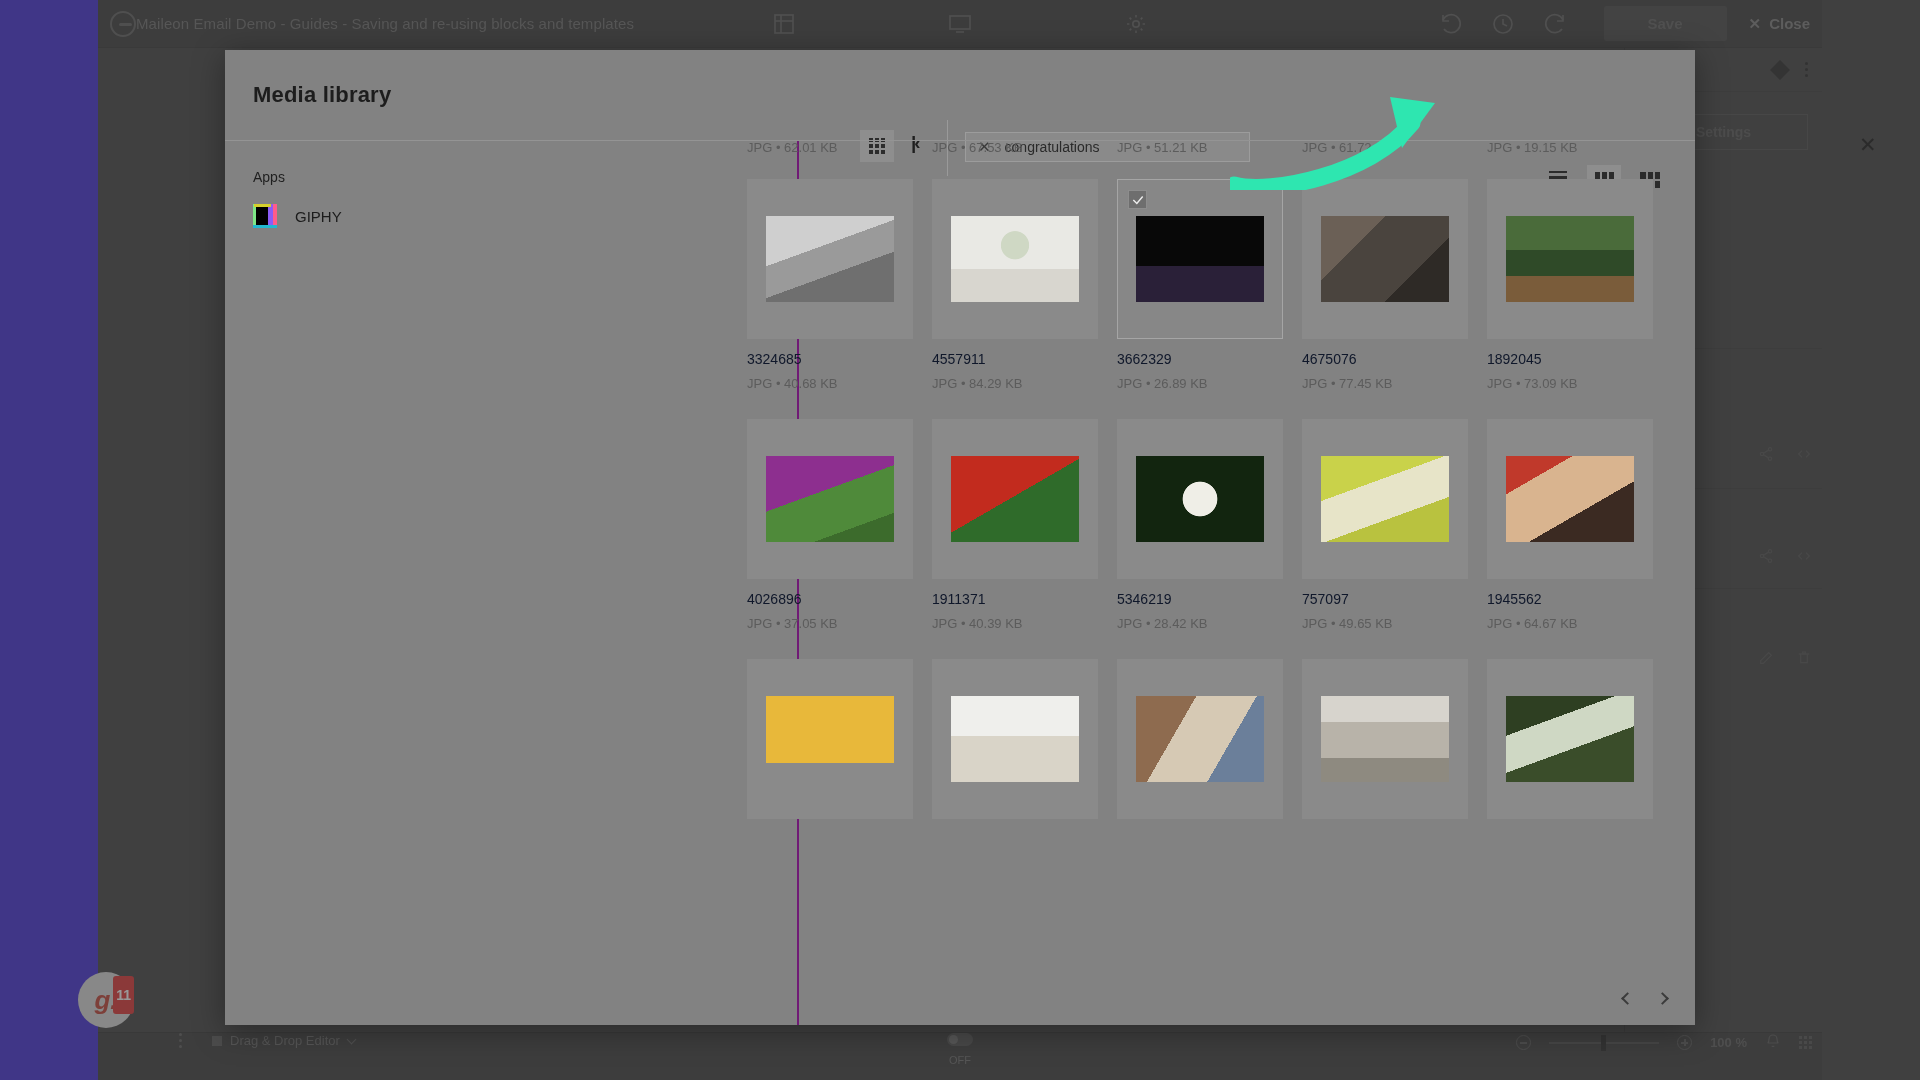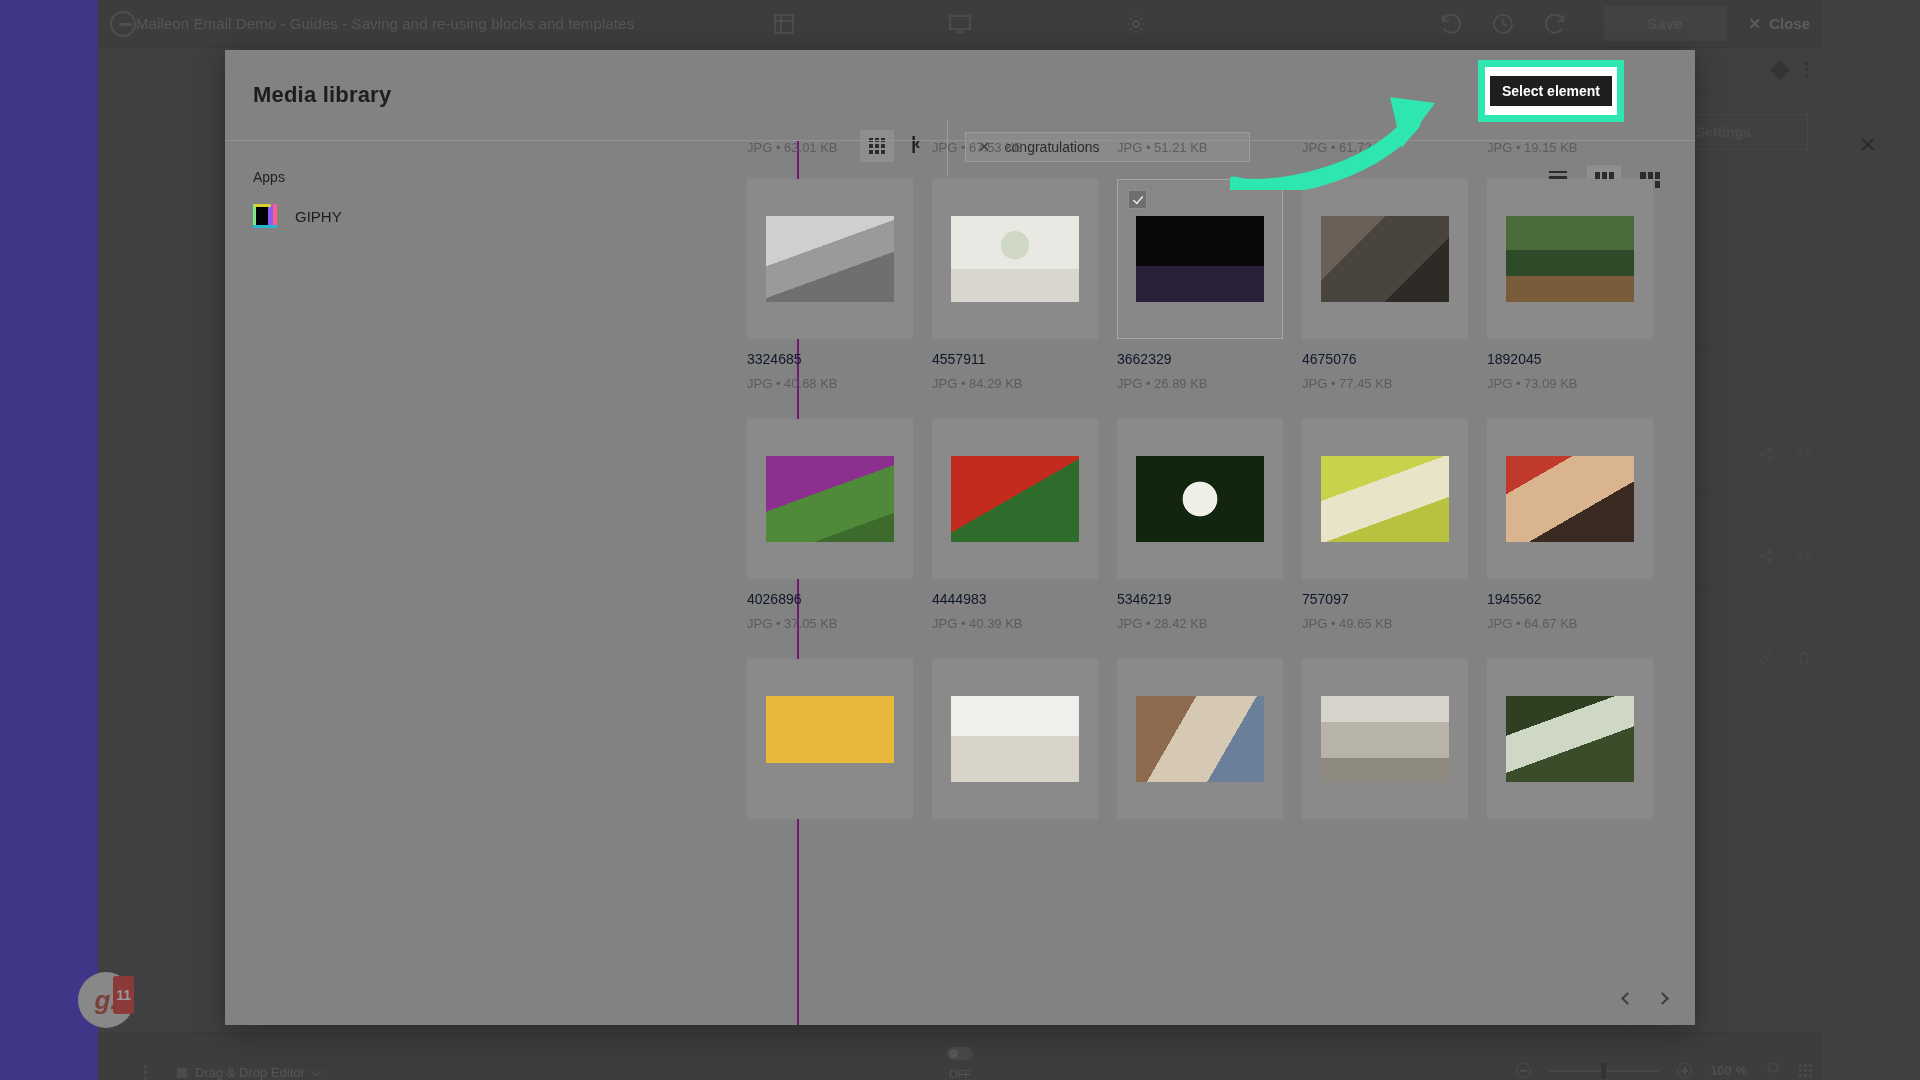--- a/index.html
+++ b/index.html
@@ -85,21 +85,21 @@
   }
   .insp-row {
     position:absolute; right: 10px; display:flex; gap: 22px; color:#4d4d4d;
   }
   .insp-row svg { width:16px; height:16px; stroke:currentColor; fill:none; stroke-width:1.8;}
 
   
   #editor-bottombar {
     position:absolute; left:0; right:98px; bottom:0; height: 48px;
     background:#333; border-top:1px solid #2c2c2c;
-    display:flex; align-items:flex-end; color:#6a6a6a; font-size: 13px;
+    display:flex; align-items:flex-start; color:#6a6a6a; font-size: 13px; padding-left: 35px;
   }
   .bb-kebab { margin-left: 46px; display:flex; flex-direction:column; gap:3px;}
   .bb-kebab i { width:3px;height:3px;background:#5a5a5a;border-radius:50%;}
   #dd-editor-menu { margin-left: 30px; display:flex; align-items:center; gap:8px; }
   .sq { width:10px;height:10px;background:#555; }
   .chev-d { width:7px;height:7px;border-right:1.6px solid #5f5f5f;border-bottom:1.6px solid #5f5f5f;transform:rotate(45deg);margin-bottom:3px;}
   #preview-toggle { position:absolute; left: 50%; transform:translateX(-50%); display:flex; align-items:center; gap:8px;flex-direction:column;}
   .pill { width: 26px; height: 13px; border-radius: 7px; background:#4d4d4d; position:relative;}
   .pill::after{content:"";position:absolute;left:2px;top:2px;width:9px;height:9px;border-radius:50%;background:#6d6d6d;}
   .bb-right { position:absolute; right: 10px; display:flex; align-items:center; gap: 18px; color:#5a5a5a;}
@@ -561,21 +561,21 @@
               <div class="thumb-box">
                 <div class="thumb" style="background: linear-gradient(160deg, rgb(141, 47, 143) 0px, rgb(141, 47, 143) 42%, rgb(79, 138, 58) 42%, rgb(79, 138, 58) 78%, rgb(60, 107, 44) 78%, rgb(60, 107, 44) 100%);"></div>
               </div>
               <div class="tile-name">4026896</div>
               <div class="tile-meta">JPG  • 37.05 KB</div>
             </div>
             <div class="tile">
               <div class="thumb-box">
                 <div class="thumb" style="background: linear-gradient(150deg, rgb(194, 43, 30) 0px, rgb(194, 43, 30) 48%, rgb(47, 107, 42) 48%, rgb(47, 107, 42) 100%);"></div>
               </div>
-              <div class="tile-name">4444983</div>
+              <div class="tile-name">1911371</div>
               <div class="tile-meta">JPG  • 40.39 KB</div>
             </div>
             <div class="tile">
               <div class="thumb-box">
                 <div class="thumb" style="background: radial-gradient(circle, rgb(239, 238, 231) 0px, rgb(239, 238, 231) 22%, transparent 23%), linear-gradient(rgb(18, 37, 15) 0px, rgb(18, 37, 15) 100%);"></div>
               </div>
               <div class="tile-name">5346219</div>
               <div class="tile-meta">JPG  • 28.42 KB</div>
             </div>
             <div class="tile">
@@ -628,19 +628,14 @@
         <span class="chev right"></span>
       </div>
     </div>
   </div>
 
   <svg id="pointer-arrow" viewBox="0 0 220 145">
     <path d="M4 140 C 40 150, 140 130, 182 78" stroke="#2ee6b0" stroke-width="17" fill="none" stroke-linecap="round"></path>
     <polygon points="205,58 160,52 172,103" fill="#2ee6b0"></polygon>
   </svg>
 
-  <div id="select-element-highlight">
-    <div class="inner">
-      <div id="select-element-tooltip">Select element</div>
-    </div>
-  </div>
 
 </div>
 
 </body></html>

